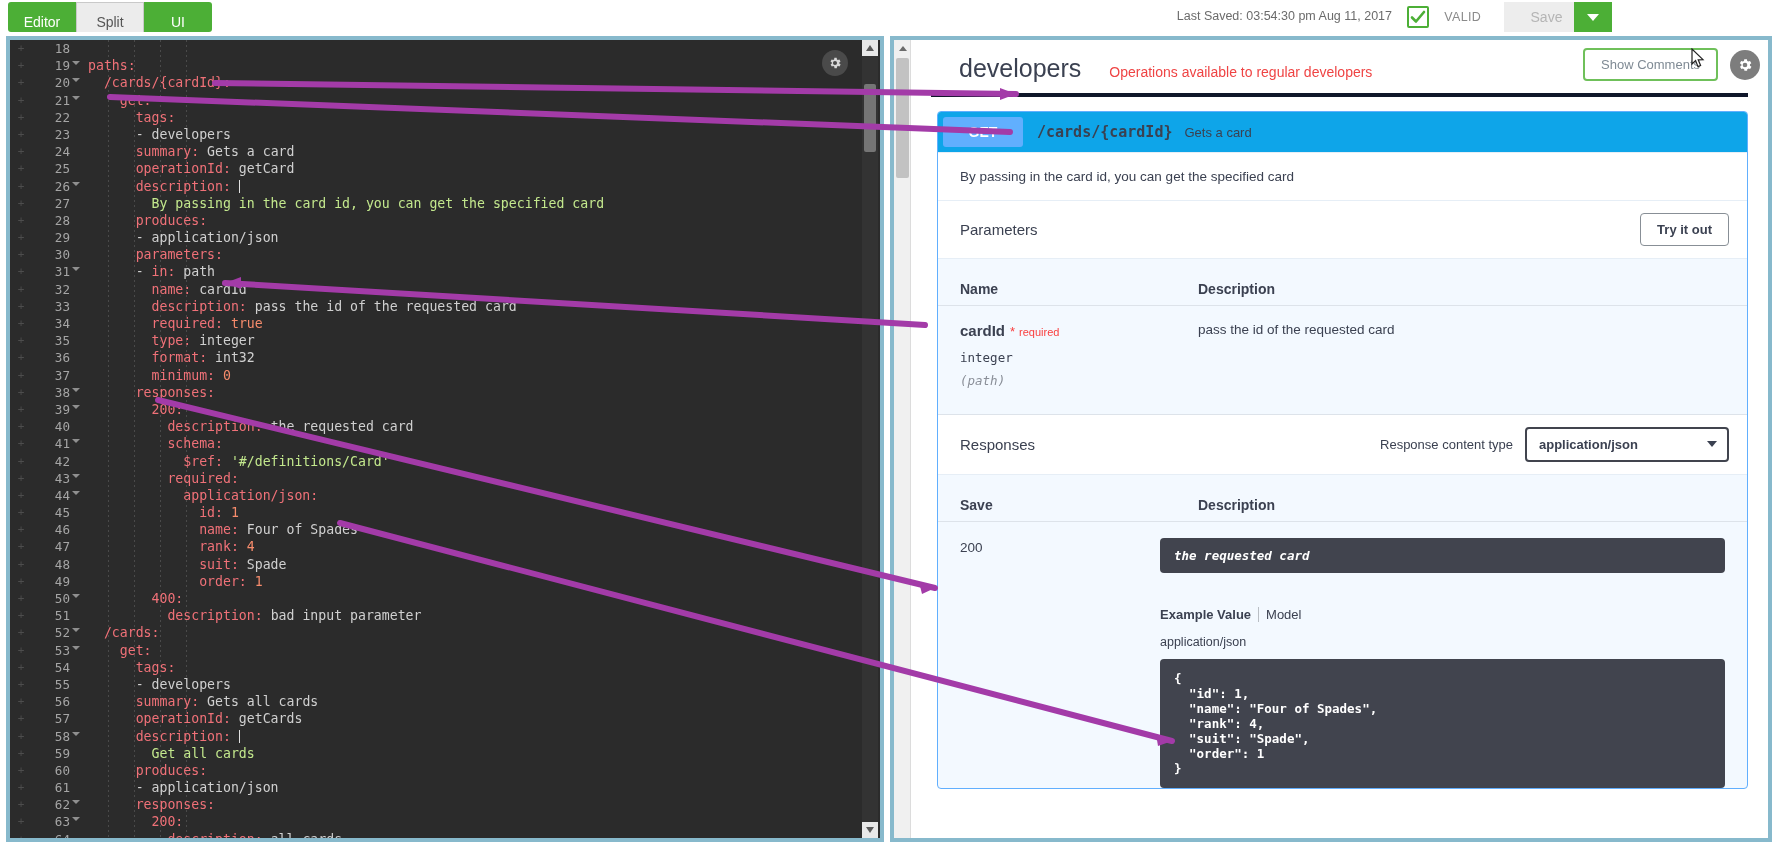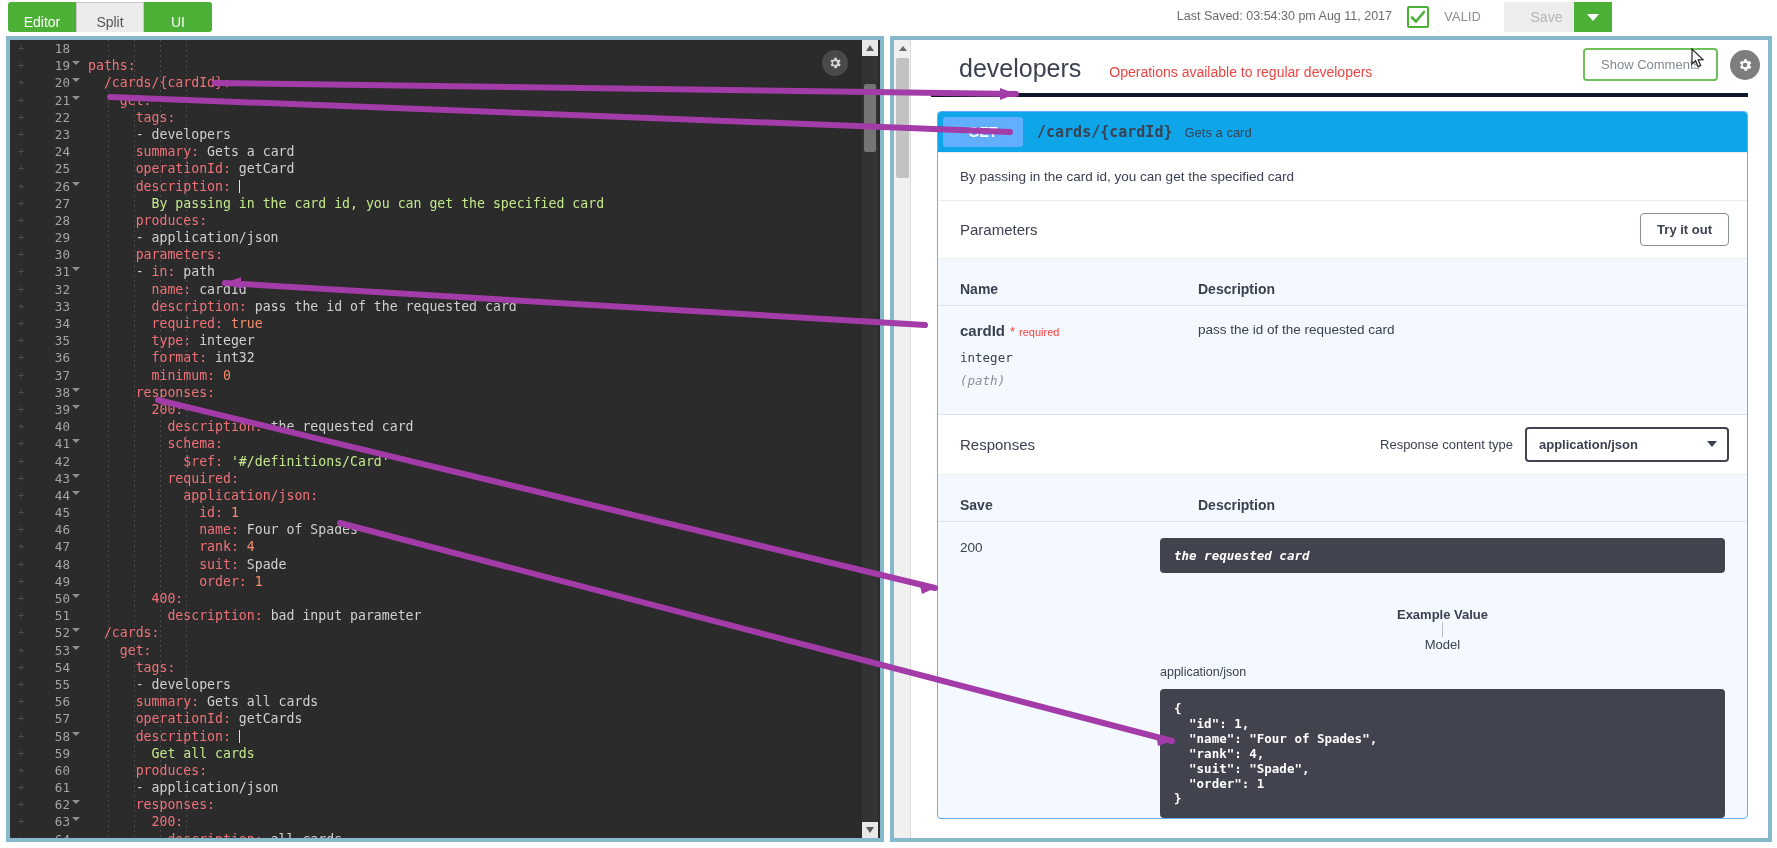--- a/index.html
+++ b/index.html
@@ -267,21 +267,21 @@
   .resp-sep { height: 1px; background:#dde3ea; margin: 0 0 0 0; }
 
   .code-row { display:flex; padding: 16px 22px 0 22px; }
   .code-col { width: 200px; font-size: 13.5px; color:#3b4151; padding-top: 2px;}
   .desc-col { flex:1; }
   .dark-banner {
     background:#41444e; color:#ffffff; border-radius:4px;
     padding: 10px 14px; font-size: 12.5px; font-weight:bold; font-style:italic;
     font-family:"DejaVu Sans Mono","Liberation Mono",monospace;
   }
-  .ev-tabs { margin-top: 34px; display:flex; align-items:center;flex-direction:column; }
+  .ev-tabs { margin-top: 34px; display:flex; align-items:flex-end; }
   .ev-tab-active { font-size: 13px; font-weight:bold; color:#3b4151; }
   .ev-divider { width:1px; height:15px; background:#b9bec4; margin: 0 7px; }
   .ev-tab { font-size: 13px; color:#3b4151; }
   .ev-mime { font-size:12.5px; color:#3b4151; margin-top: 13px; }
   .json-box {
     margin-top: 10px;
     background:#41444e; border-radius:4px;
     padding: 12px 14px;
     font-family:"DejaVu Sans Mono","Liberation Mono",monospace;
     font-size: 12.5px; line-height: 15px; color:#ffffff; font-weight:bold;

